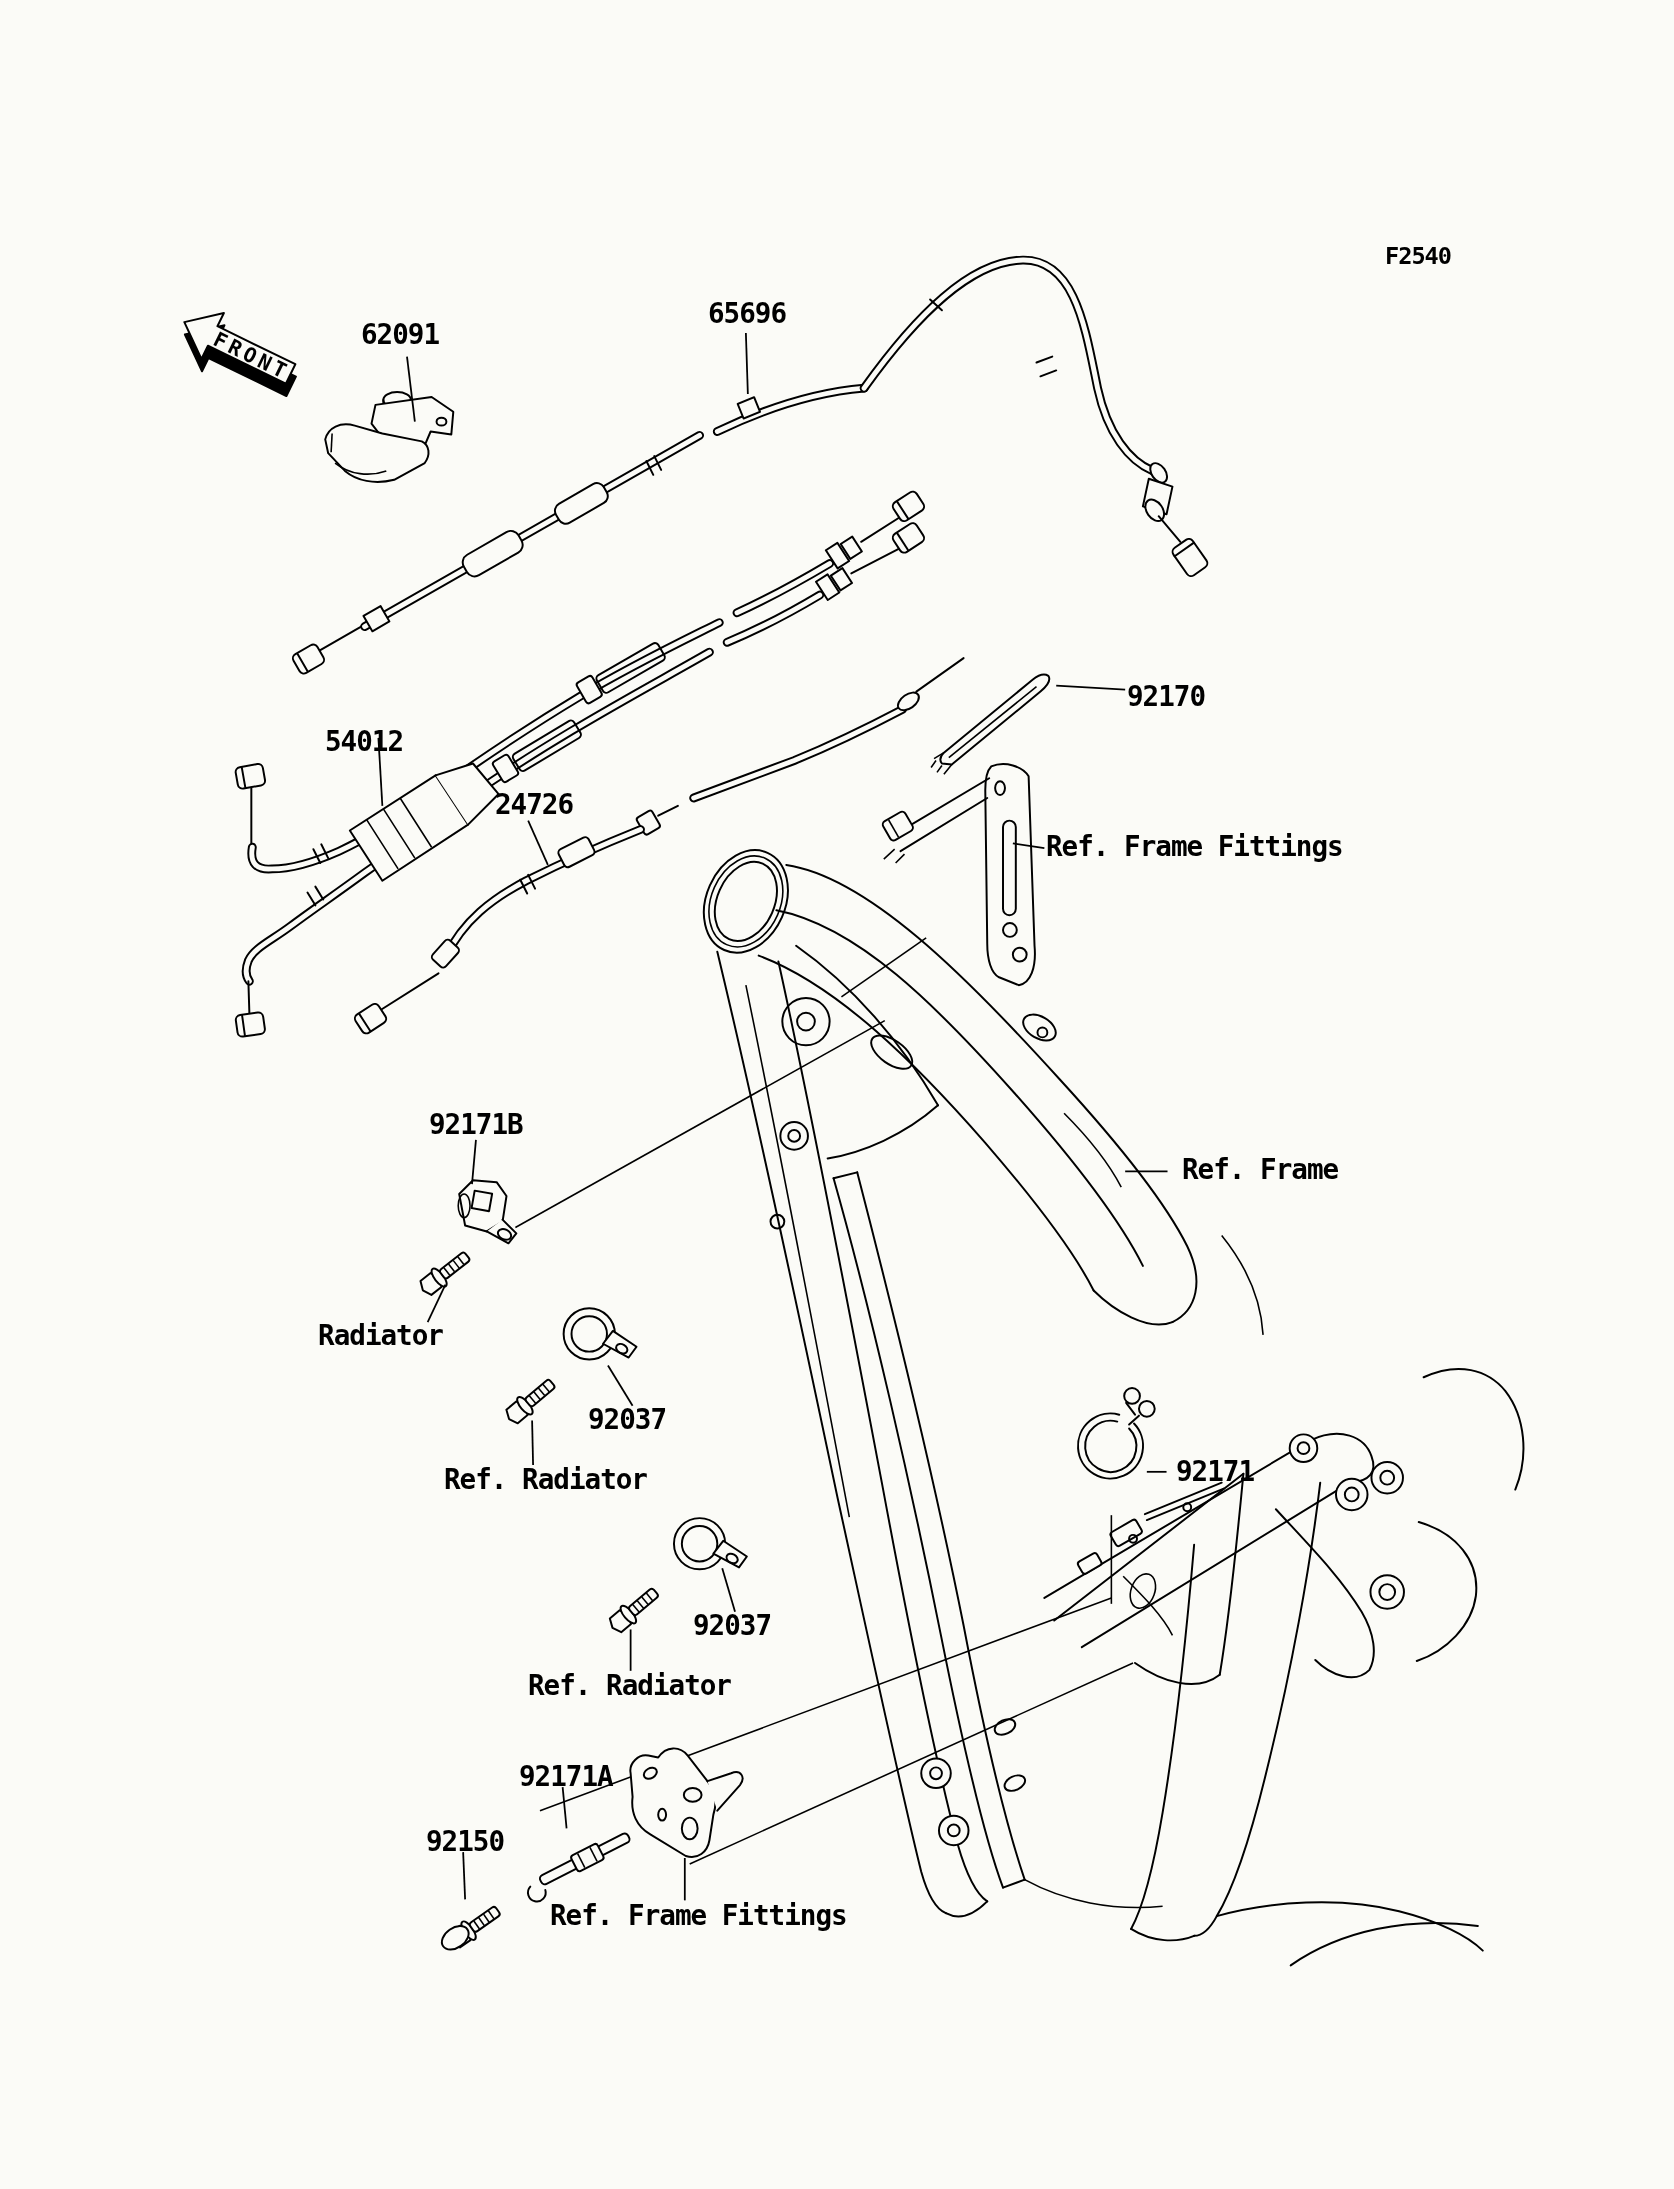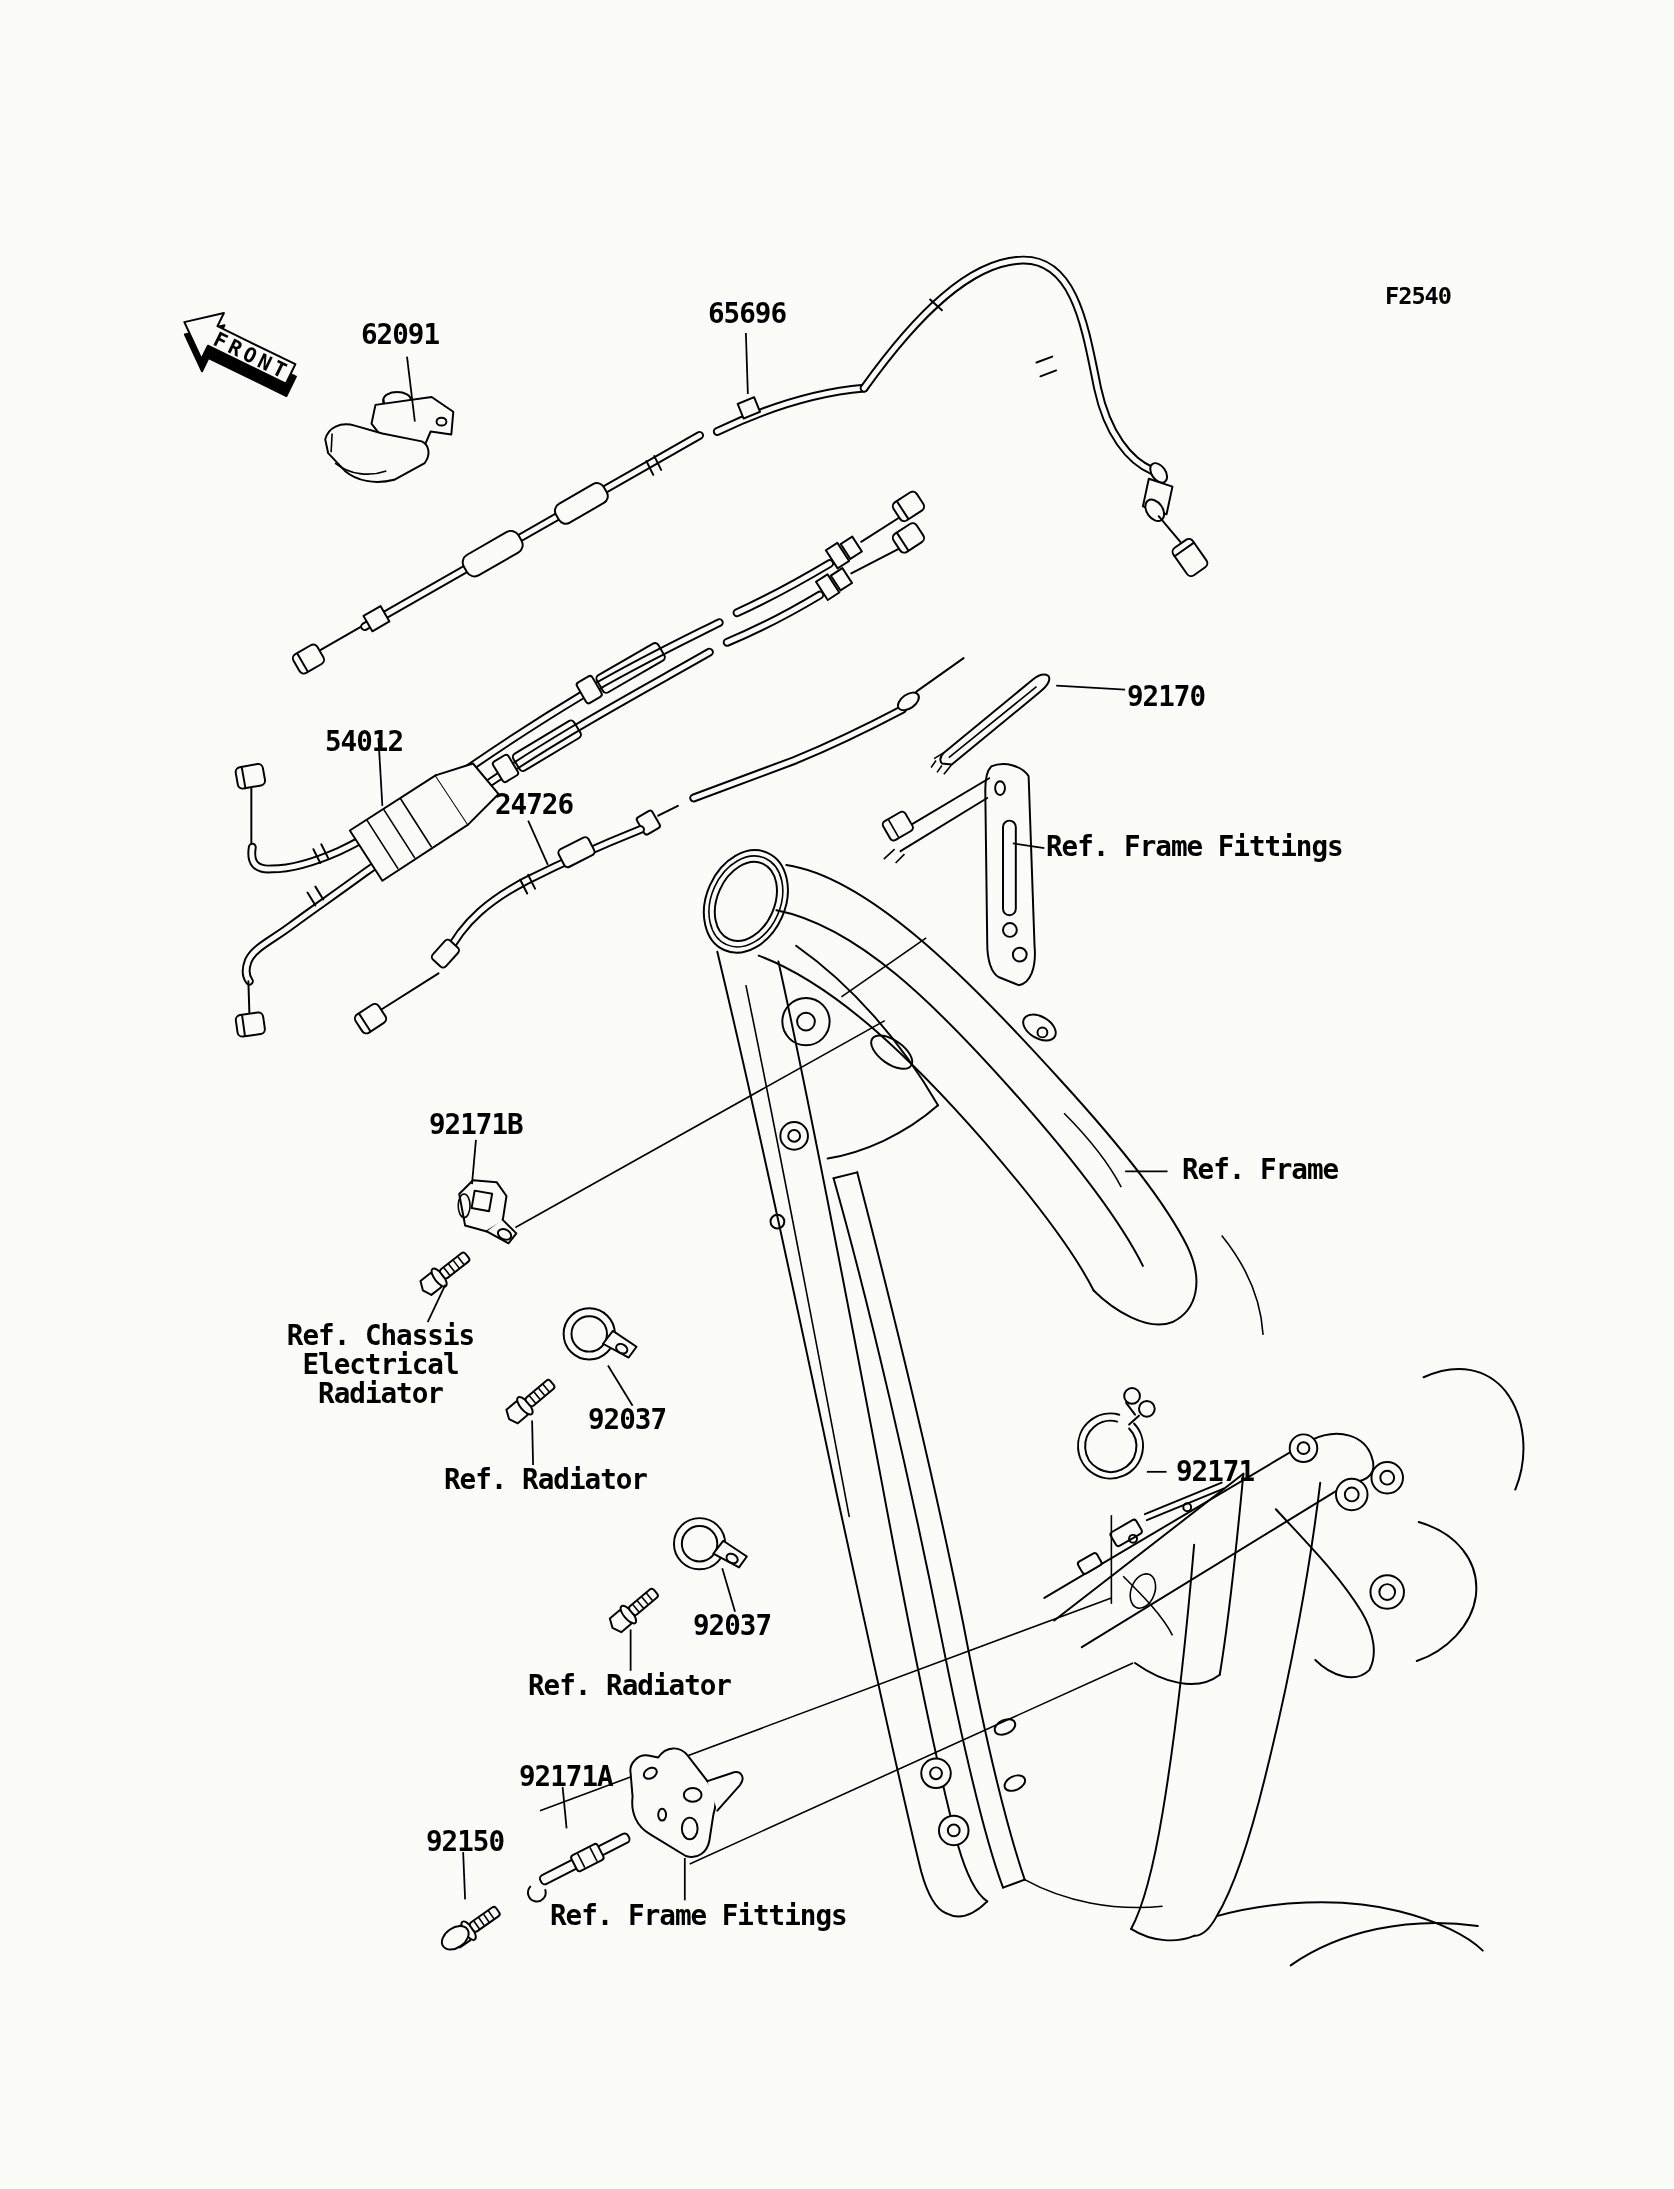--- a/index.html
+++ b/index.html
@@ -333,21 +333,21 @@
         <polyline points="541,1487 540,1442" class="leader"></polyline>
         <polyline points="746,1636 733,1592" class="leader"></polyline>
         <polyline points="640,1696 640,1654" class="leader"></polyline>
         <polyline points="1184,1494 1164,1494" class="leader"></polyline>
         <polyline points="571,1814 575,1856" class="leader"></polyline>
         <polyline points="470,1880 472,1928" class="leader"></polyline>
         <polyline points="695,1929 695,1886" class="leader"></polyline>
       </g>
 </svg>
 
-<div class="callout code" style="left:1385px;top:244px;margin-top:40px;">F2540</div>
+<div class="callout code" style="left:1385px;top:244px;">F2540</div>
 
 <div id="callout-layer">
       <div class="callout part" style="left: 361px; top: 321px;">
         <div>62091</div>
       </div>
       <div class="callout part" style="left: 708px; top: 300px;">
         <div>65696</div>
       </div>
       <div class="callout part" style="left: 325px; top: 688px; margin-top: 40px;">
         <div>54012</div>
@@ -361,21 +361,20 @@
       <div class="callout ref" style="left: 1046px; top: 833px;">
         <div>Ref. Frame Fittings</div>
       </div>
       <div class="callout ref" style="left: 1169px; top: 1156px; margin-left: 13px;">
         <div>Ref. Frame</div>
       </div>
       <div class="callout part" style="left: 429px; top: 1111px;">
         <div>92171B</div>
       </div>
       <div class="callout ref-center" style="left: 211px; top: 1322px; width: 339px;">
-        <div>Ref. Chassis Electrical</div>
         <div>Radiator</div>
       </div>
       <div class="callout part" style="left: 588px; top: 1406px;">
         <div>92037</div>
       </div>
       <div class="callout ref" style="left: 444px; top: 1466px;">
         <div>Ref. Radiator</div>
       </div>
       <div class="callout part" style="left: 693px; top: 1612px;">
         <div>92037</div>

